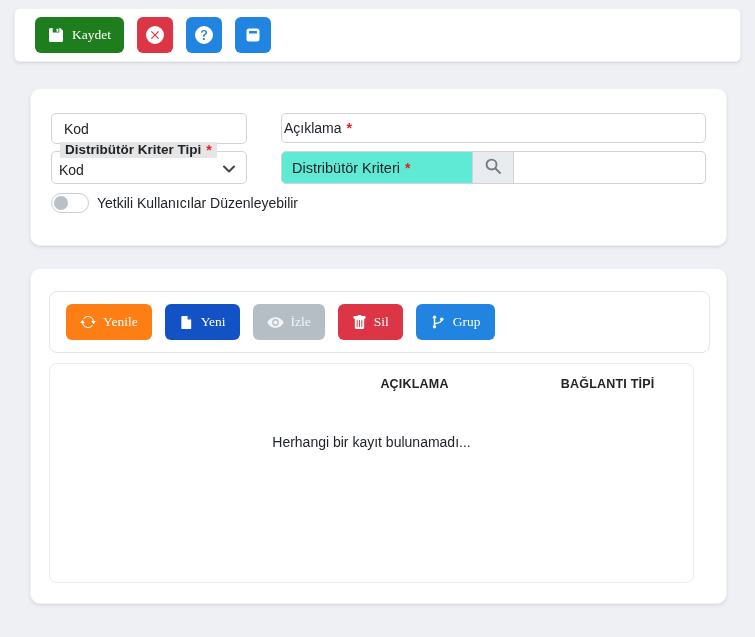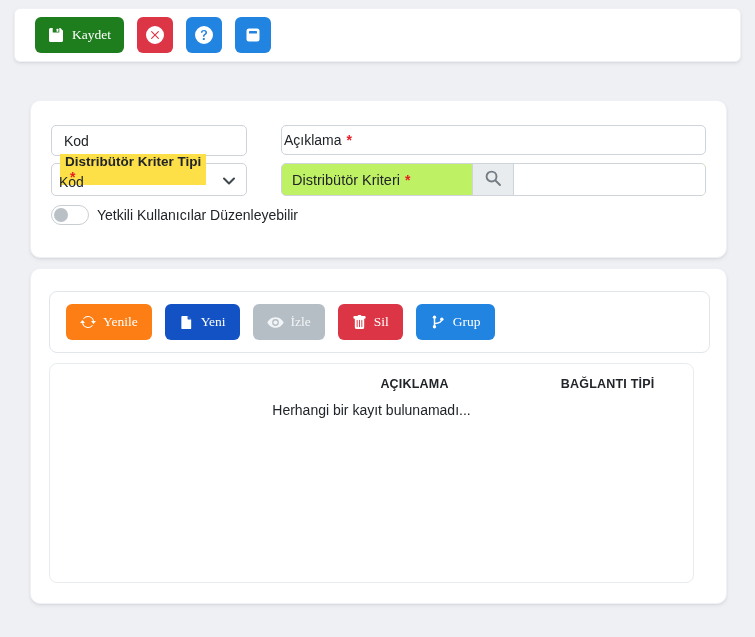--- a/index.html
+++ b/index.html
@@ -20,34 +20,34 @@
   .btn{display:inline-flex;align-items:center;justify-content:center;border:none;
     border-radius:6px;height:36px;color:#fff;font-size:13.5px;font-family:Liberation Serif, serif;
     cursor:pointer;line-height:1;}
   .btn .ico{display:inline-flex;align-items:center;justify-content:center;}
   .btn-save{background:var(--success);padding:0 13px;gap:8px;}
   .btn-sq{width:36px;padding:0;}
   .btn-cancel{background:var(--danger);}
   .btn-help{background:var(--info);}
   .btn-window{background:var(--info);}
   
-  #form-card{left:30px;top:100px;width:697px;height:158px;border-radius:10px;}
+  #form-card{left:30px;top:88px;width:697px;height:158px;border-radius:10px;}
   .field{position:absolute;border:1px solid #ced4da;border-radius:5px;background:#fff;
     display:flex;align-items:center;font-size:14px;color:#212529;}
   #kod-field{left:20px;top:24px;width:196px;height:31px;padding-left:12px;}
   #aciklama-field{left:250px;top:24px;width:425px;height:30px;padding-left:2px;}
   .req{color:var(--required);font-weight:bold;margin-left:5px;font-size:14px;}
   #tip-select{left:20px;top:62px;width:196px;height:33px;position:absolute;
     border:1px solid #ced4da;border-radius:5px;background:#fff;cursor:pointer;}
-  .float-label{position:absolute;top:-10px;left:8px;background:#fde047;padding:0 5px;
-    font-size:13.5px;font-weight:bold;color:#212529;white-space:nowrap;display:flex;flex-direction:column;}
+  .float-label{position:absolute;top:-10px;left:8px;background:#e5e5e5;padding:0 5px;
+    font-size:13.5px;font-weight:bold;color:#212529;white-space:nowrap;display:flex;}
   .select-value{position:absolute;left:7px;bottom:5px;font-size:14px;}
   .select-chev{position:absolute;right:9px;top:9px;}
   #kriteri-group{left:250px;top:62px;width:425px;height:33px;position:absolute;
-    border:1px solid #ced4da;border-radius:5px;background:#bef264;display:flex;
+    border:1px solid #ced4da;border-radius:5px;background:#5eead4;display:flex;
     align-items:stretch;overflow:hidden;}
   .kg-label{width:190px;display:flex;align-items:center;padding-left:10px;
     font-size:14.5px;}
   .kg-btn{width:42px;background:#e9ecef;border:none;border-left:1px solid #ced4da;
     border-right:1px solid #ced4da;display:flex;align-items:center;justify-content:center;
     cursor:pointer;}
   .kg-input{flex:1;border:none;outline:none;font:inherit;padding:0 8px;min-width:0;}
   #toggle{position:absolute;left:20px;top:104px;width:38px;height:20px;
     border:1px solid #c9ced3;border-radius:10px;background:#fff;cursor:pointer;}
   #toggle .knob{position:absolute;left:2px;top:2px;width:14px;height:14px;
@@ -63,21 +63,21 @@
   .btn-new{background:var(--primary);}
   .btn-view{background:var(--muted);color:#f2f5f7;cursor:default;}
   .btn-delete{background:var(--danger);}
   .btn-grp{background:var(--info);}
   #table-box{position:absolute;left:18px;top:94px;width:645px;height:220px;
     border:1px solid #e9ecef;border-radius:8px;}
   .thead{display:flex;margin-top:13px;}
   .th{font-size:12.5px;font-weight:bold;color:#212529;text-align:right;
     letter-spacing:.2px;}
   .th1{width:62%;} .th2{width:32%;} .th3{width:6%;}
-  .empty{text-align:center;margin-top:11px;font-size:14px;color:#212529;}
+  .empty{text-align:center;margin-top:43px;font-size:14px;color:#212529;}
 </style>
 </head>
 <body>
 
 <div class="card" id="toolbar-card">
   <button class="btn btn-save">
     <span class="ico">
       <svg width="16" height="16" viewBox="0 0 16 16">
         <path fill="#fff" d="M2.5 1h9.8L15 3.7v9.8A1.5 1.5 0 0 1 13.5 15h-11A1.5 1.5 0 0 1 1 13.5v-11A1.5 1.5 0 0 1 2.5 1z"></path>
         <rect x="4.7" y="1" width="6.6" height="4.6" rx="0.5" fill="#1e7e1e"></rect>

